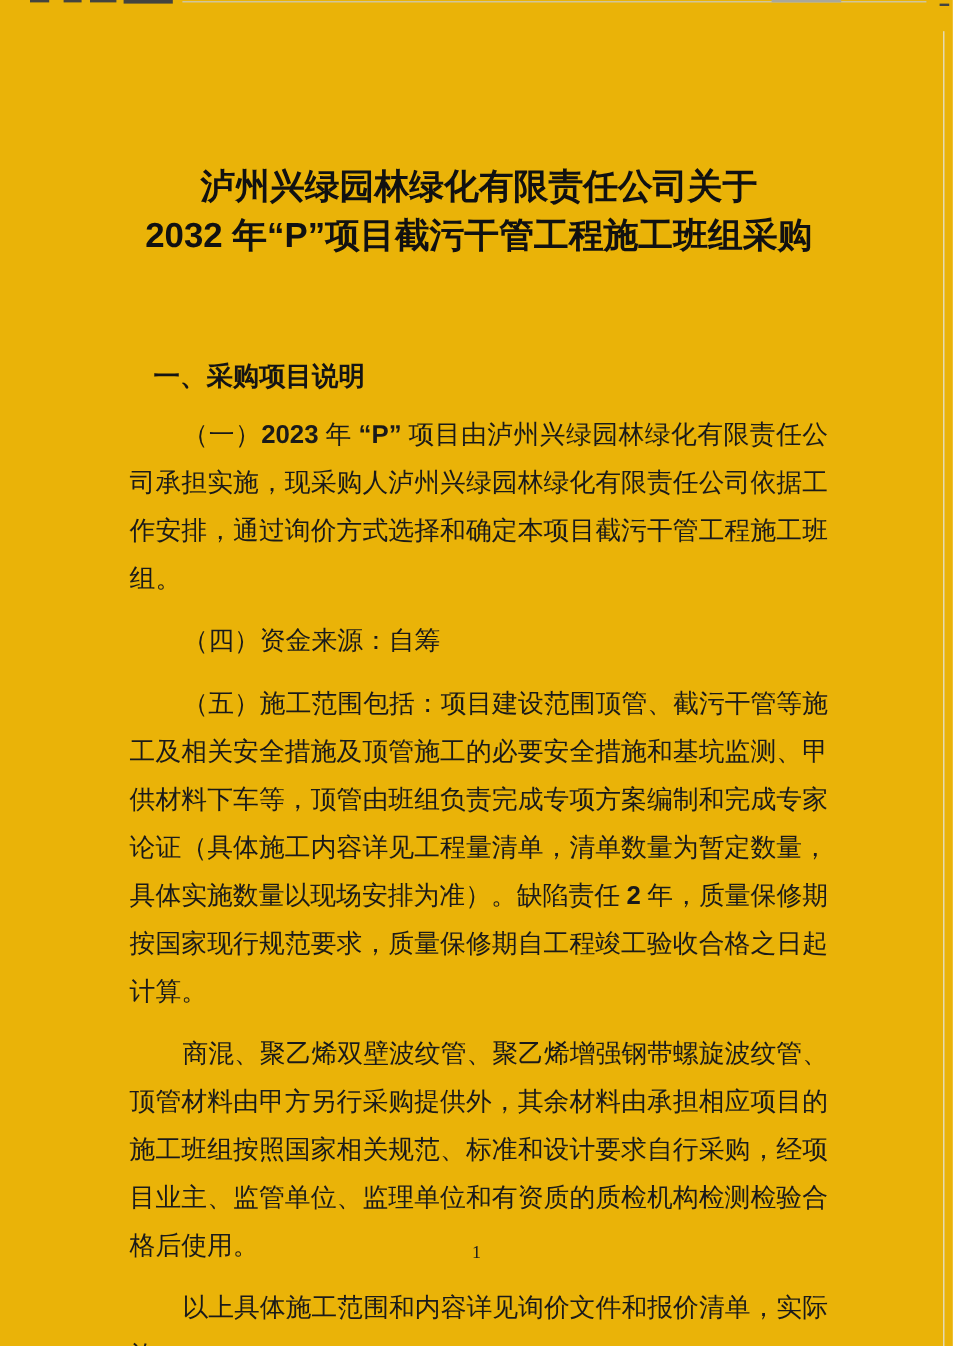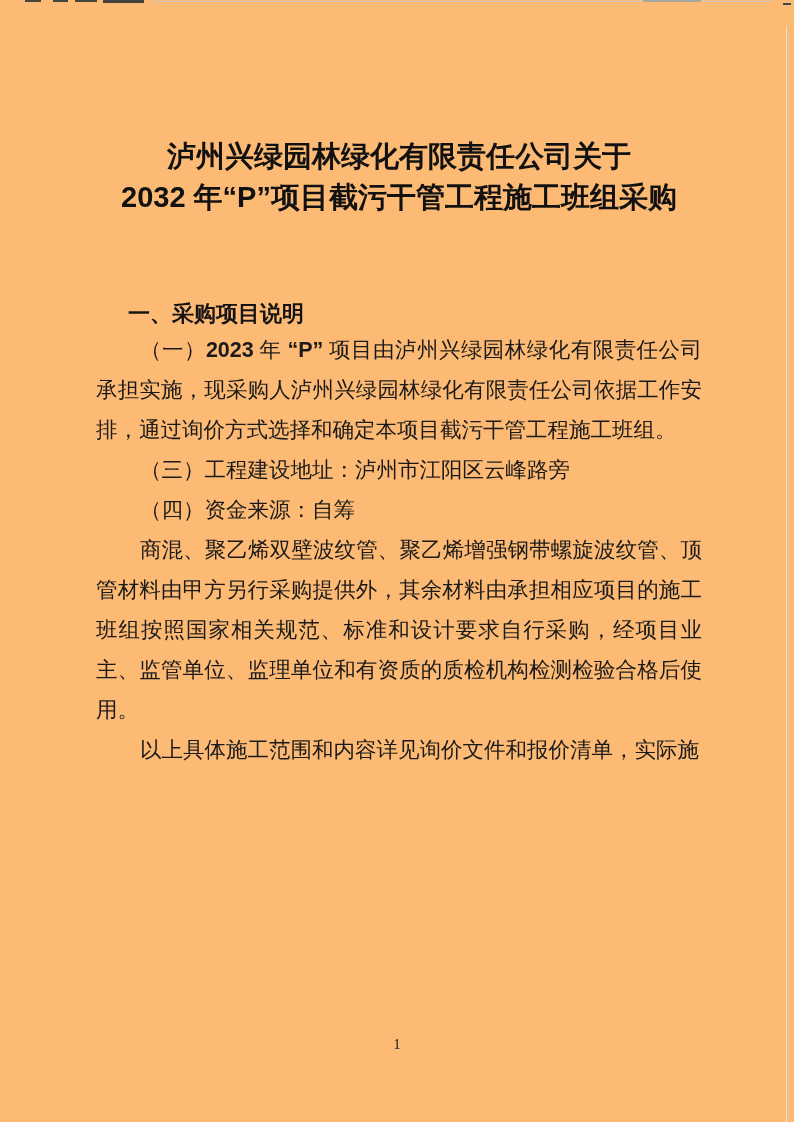--- a/index.html
+++ b/index.html
@@ -45,61 +45,61 @@
     position: absolute;
     left: 96px;
     top: 330px;
     width: 606px;
     font-size: 21.5px;
     line-height: 40px;
     color: #1a1a1a;
     text-align: justify;
     text-justify: inter-ideograph;
   }
-  .docbody p { margin: 0; text-indent: 44px; }
+  .docbody p { margin: 12px; text-indent: 44px; }
   .docbody .lat {
     font-family: "Liberation Sans", "DejaVu Sans", sans-serif;
     font-weight: 700;
   }
   .pageno {
     position: absolute;
     left: 0;
     top: 1036px;
     width: 794px;
     text-align: center;
     font-size: 15px;
     font-family: "Liberation Serif", "DejaVu Serif", serif;
     color: #202020;
   }
 </style>
 </head>
 <body>
 
-<div class="page" style="background: #fdba74;">
+<div class="page" style="background: #eab308;">
 
   <div class="artifact a-dash" style="left:25px;top:0;width:16px;height:2px;"></div>
   <div class="artifact a-dash" style="left:53px;top:0;width:15px;height:2px;"></div>
   <div class="artifact a-dash" style="left:75px;top:0;width:22px;height:2px;"></div>
   <div class="artifact a-dash" style="left:103px;top:0;width:41px;height:3px;"></div>
   <div class="artifact a-line" style="left:152px;top:1px;width:620px;height:1px;"></div>
   <div class="artifact a-line-dark" style="left:643px;top:0;width:58px;height:2px;"></div>
   <div class="artifact a-dash" style="left:783px;top:3px;width:8px;height:2px;"></div>
 
   <div class="artifact a-vline" style="left:786px;top:26px;width:1px;height:1096px;"></div>
 
   <div class="title">
     <div>泸州兴绿园林绿化有限责任公司关于</div>
     <div>2032 年“P”项目截污干管工程施工班组采购</div>
   </div>
 
   <div class="heading">一、采购项目说明</div>
 
   <div class="docbody" style="color: rgb(26, 26, 26);">
       <p>（一）<span class="lat">2023</span> 年 <span class="lat">“P”</span> 项目由泸州兴绿园林绿化有限责任公司承担实施，现采购人泸州兴绿园林绿化有限责任公司依据工作安排，通过询价方式选择和确定本项目截污干管工程施工班组。</p>
-      <p>（三）工程建设地址：泸州市江阳区云峰路旁</p>
       <p>（四）资金来源：自筹</p>
+      <p>（五）施工范围包括：项目建设范围顶管、截污干管等施工及相关安全措施及顶管施工的必要安全措施和基坑监测、甲供材料下车等，顶管由班组负责完成专项方案编制和完成专家论证（具体施工内容详见工程量清单，清单数量为暂定数量，具体实施数量以现场安排为准）。缺陷责任 <span class="lat">2</span> 年，质量保修期按国家现行规范要求，质量保修期自工程竣工验收合格之日起计算。</p>
       <p>商混、聚乙烯双壁波纹管、聚乙烯增强钢带螺旋波纹管、顶管材料由甲方另行采购提供外，其余材料由承担相应项目的施工班组按照国家相关规范、标准和设计要求自行采购，经项目业主、监管单位、监理单位和有资质的质检机构检测检验合格后使用。</p>
       <p>以上具体施工范围和内容详见询价文件和报价清单，实际施</p>
     </div>
 
   <div class="pageno">1</div>
 
 </div>
 
 </body></html>

